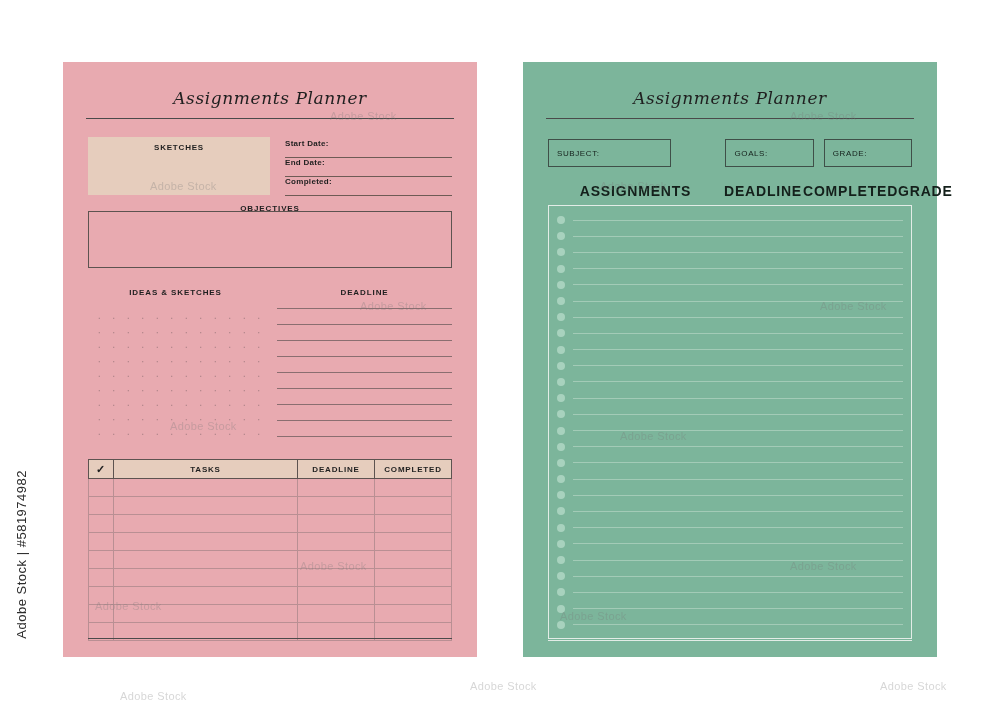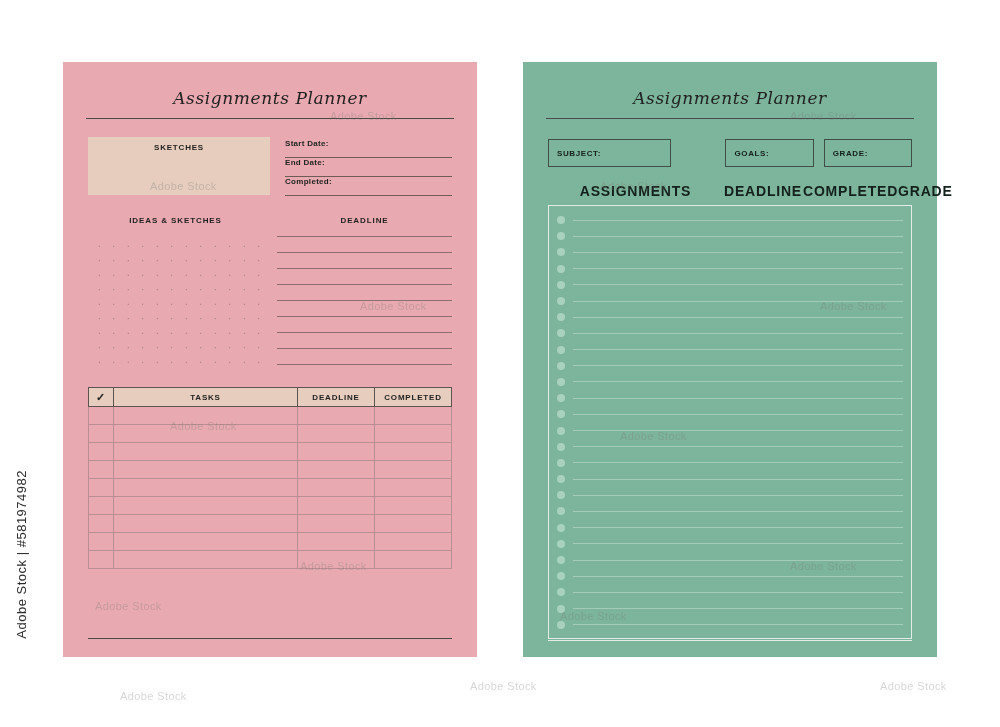--- a/index.html
+++ b/index.html
@@ -190,21 +190,21 @@
     gap: 10px;
     margin-top: 20px;
   }
   .field-box {
     border: 1px solid #3f4f48;
     height: 26px;
     display: flex;
     align-items: center;
     padding-left: 8px;
     font-size: 8px;
-    font-weight: bold;
+    font-weight: normal;
     letter-spacing: 0.6px;
     color: #14201b;
   }
   .fb-subject { flex: 1.45; }
   .fb-goals { flex: 1; margin-left: 44px; }
   .fb-grade { flex: 1; }
 
   .assign-head {
     display: flex;
     margin-top: 16px;
@@ -268,20 +268,24 @@
       <div class="project-box">
         <div class="lbl">SKETCHES</div>
       </div>
       <div class="date-col">
         <div class="date-line">Start Date:</div>
         <div class="date-line">End Date:</div>
         <div class="date-line">Completed:</div>
       </div>
     </div>
 
+    <div class="objectives-wrap">
+      <div class="objectives-label">OBJECTIVES</div>
+      <div class="objectives-box"></div>
+    </div>
 
     <div class="mid-row">
       <div class="mid-col">
         <div class="mid-head">IDEAS &amp; SKETCHES</div>
         <div class="dot-grid"></div>
       </div>
       <div class="mid-col">
         <div class="mid-head">DEADLINE</div>
         <div class="res-lines">
           <div class="res-line"></div>

